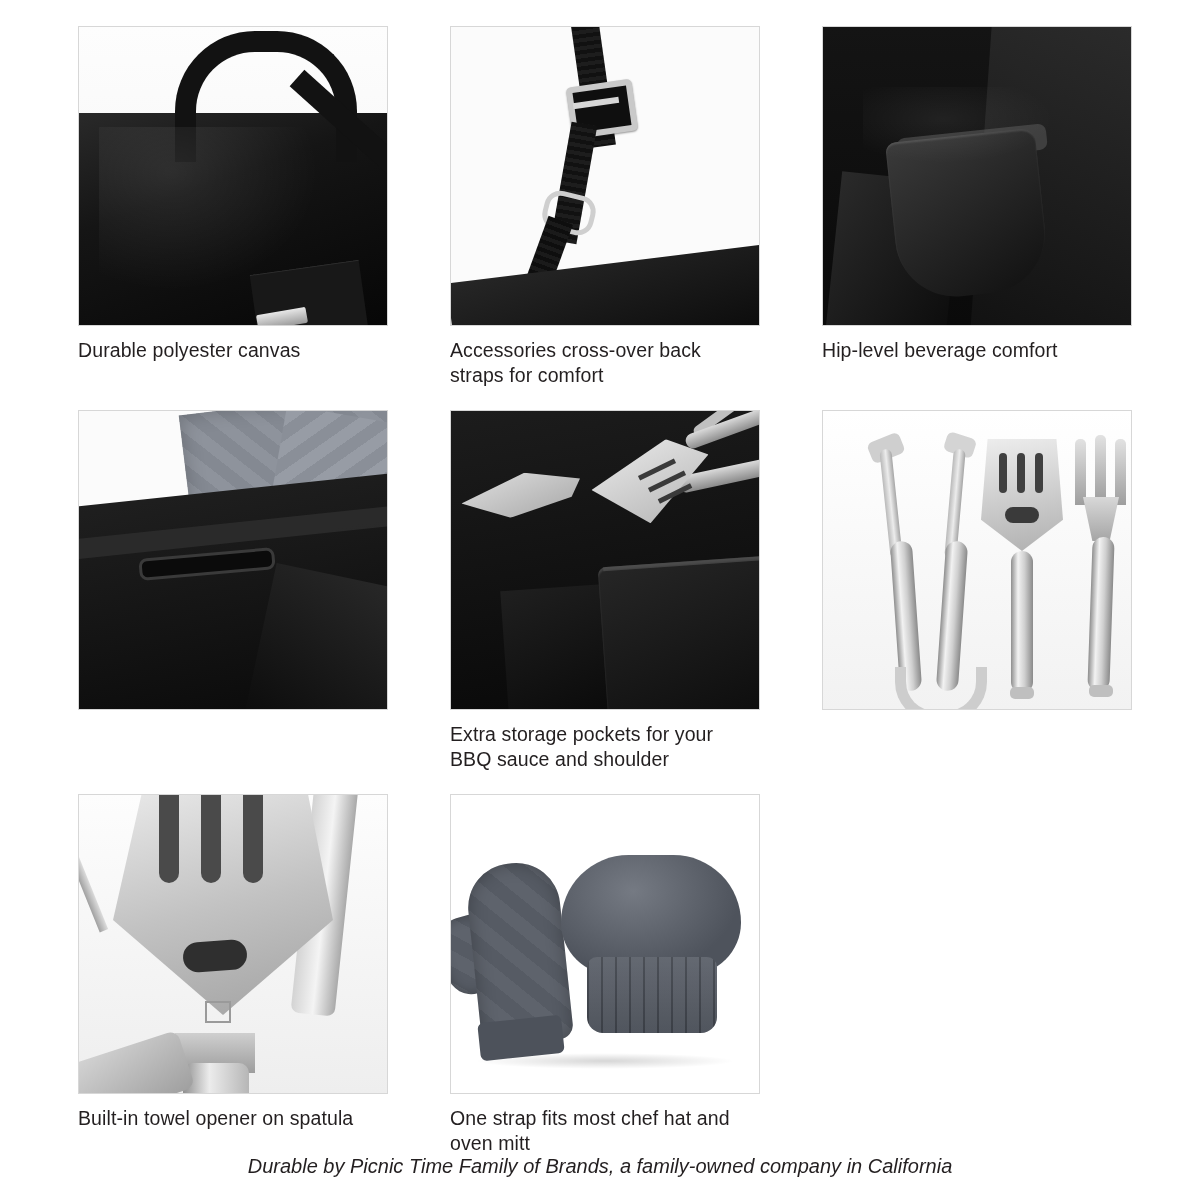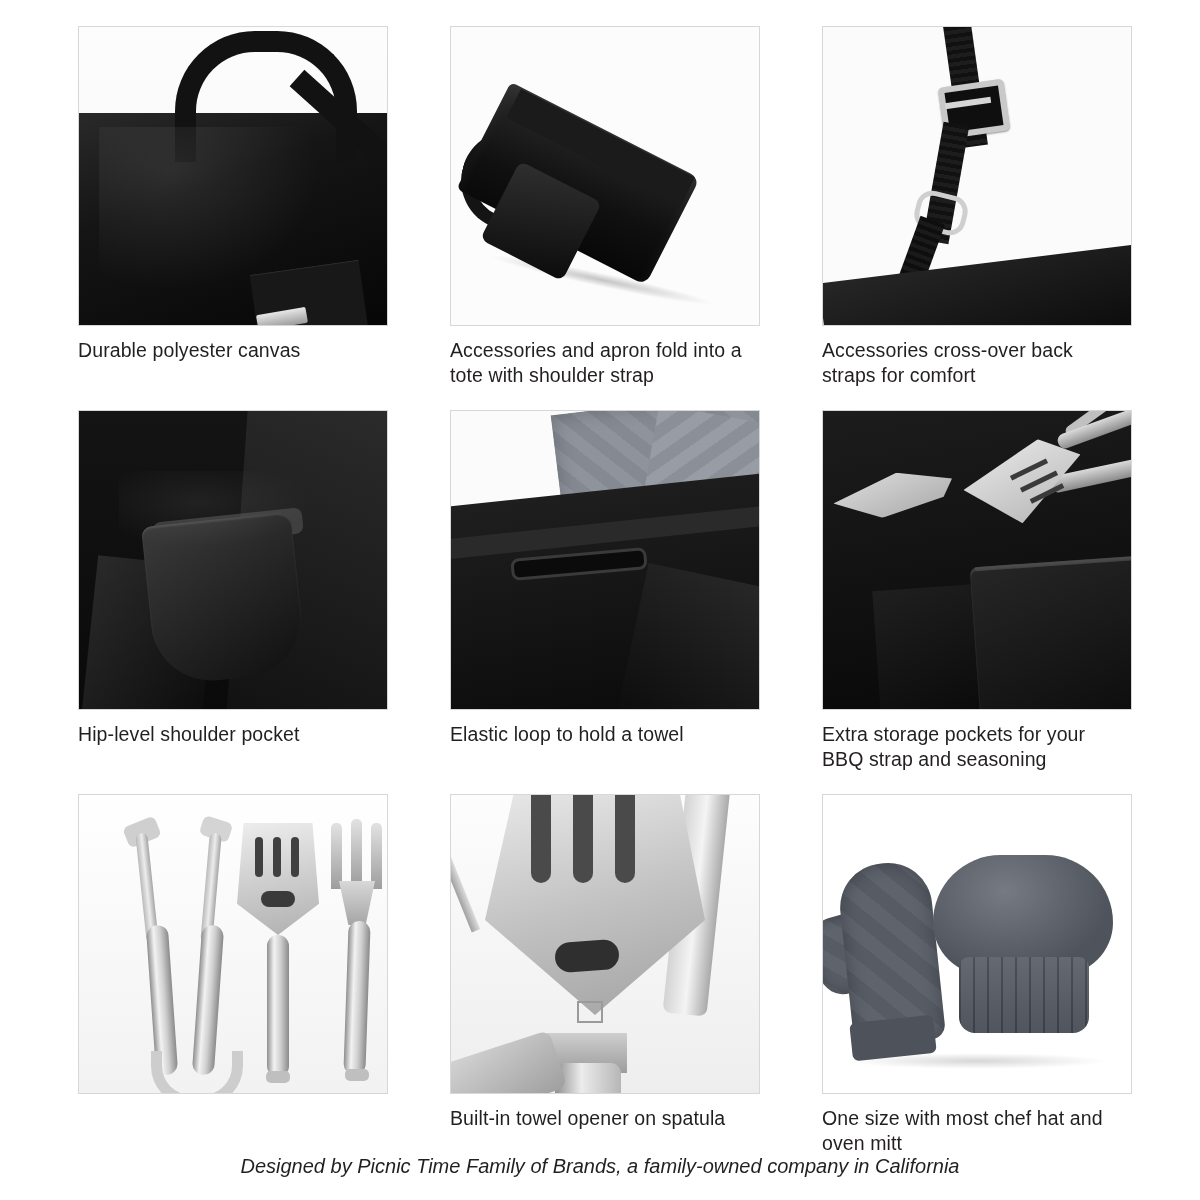--- a/index.html
+++ b/index.html
@@ -352,31 +352,20 @@
         <div class="c1-body"></div>
         <div class="c1-strapArc"></div>
         <div class="c1-strapR"></div>
         <div class="c1-sheen"></div>
         <div class="c1-pocket"></div>
         <div class="c1-tool"></div>
       </div>
       <div class="caption">Durable polyester canvas</div>
     </div>
 
-    <div class="cell">
-      <div class="thumb">
-        <div class="c2-bg"></div>
-        <div class="c2-shadow"></div>
-        <div class="c2-strapArc"></div>
-        <div class="c2-bag"></div>
-        <div class="c2-flap"></div>
-        <div class="c2-bag2"></div>
-      </div>
-      <div class="caption">Accessories and apron fold into a tote with shoulder strap</div>
-    </div>
 
     <div class="cell">
       <div class="thumb">
         <div class="c3-bg"></div>
         <div class="c3-strapTop"></div>
         <div class="c3-buckle"></div>
         <div class="c3-buckleBar"></div>
         <div class="c3-strapMid"></div>
         <div class="c3-ring"></div>
         <div class="c3-strapLow"></div>
@@ -387,53 +376,52 @@
 
     <div class="cell">
       <div class="thumb">
         <div class="c4-bg"></div>
         <div class="c4-panelR"></div>
         <div class="c4-fold"></div>
         <div class="c4-pocketEdge"></div>
         <div class="c4-pocket"></div>
         <div class="c4-hi"></div>
       </div>
-      <div class="caption">Hip-level shoulder pocket</div>
+      <div class="caption">Hip-level beverage comfort</div>
     </div>
 
     <div class="cell">
       <div class="thumb">
         <div class="c5-bg"></div>
         <div class="c5-towel"></div>
         <div class="c5-towel2"></div>
         <div class="c5-apron"></div>
         <div class="c5-flapEdge"></div>
         <div class="c5-loop"></div>
         <div class="c5-corner"></div>
       </div>
-      <div class="caption">Elastic loop to hold a towel</div>
     </div>
 
     <div class="cell">
       <div class="thumb">
         <div class="c6-bg"></div>
         <div class="c6-panel"></div>
         <div class="c6-tongs"></div>
         <div class="c6-handle1"></div>
         <div class="c6-handle2"></div>
         <div class="c6-spat"></div>
         <div class="c6-spatSlot1"></div>
         <div class="c6-spatSlot2"></div>
         <div class="c6-spatSlot3"></div>
         <div class="c6-fork"></div>
         <div class="c6-pocketSm"></div>
         <div class="c6-pocketBig"></div>
         <div class="c6-seam"></div>
       </div>
-      <div class="caption">Extra storage pockets for your BBQ strap and seasoning</div>
+      <div class="caption">Extra storage pockets for your BBQ sauce and shoulder</div>
     </div>
 
     <div class="cell">
       <div class="thumb">
         <div class="c7-bg"></div>
 
         <div class="c7-tongTipA"></div>
         <div class="c7-tongTipB"></div>
         <div class="c7-tongArmA"></div>
         <div class="c7-tongArmB"></div>
@@ -482,19 +470,19 @@
       <div class="thumb">
         <div class="c9-bg"></div>
         <div class="c9-shadow"></div>
         <div class="c9-thumb"></div>
         <div class="c9-mitt"></div>
         <div class="c9-cuff"></div>
         <div class="c9-hatTop"></div>
         <div class="c9-hatBand"></div>
         <div class="c9-hatPleats"></div>
       </div>
-      <div class="caption">One size with most chef hat and oven mitt</div>
+      <div class="caption">One strap fits most chef hat and oven mitt</div>
     </div>
 
   </div>
 
-  <div class="footer">Designed by Picnic Time Family of Brands, a family-owned company in California</div>
+  <div class="footer">Durable by Picnic Time Family of Brands, a family-owned company in California</div>
 </div>
 
 </body></html>

